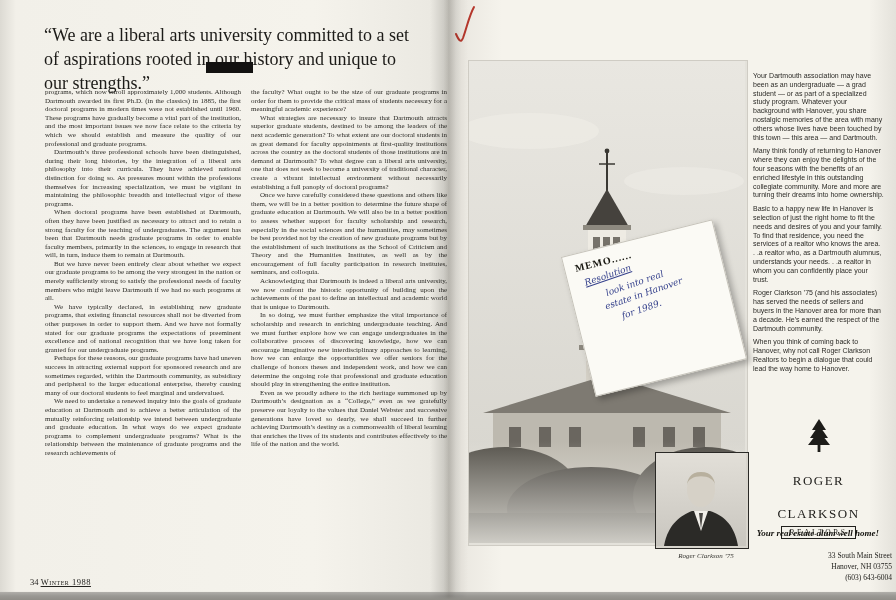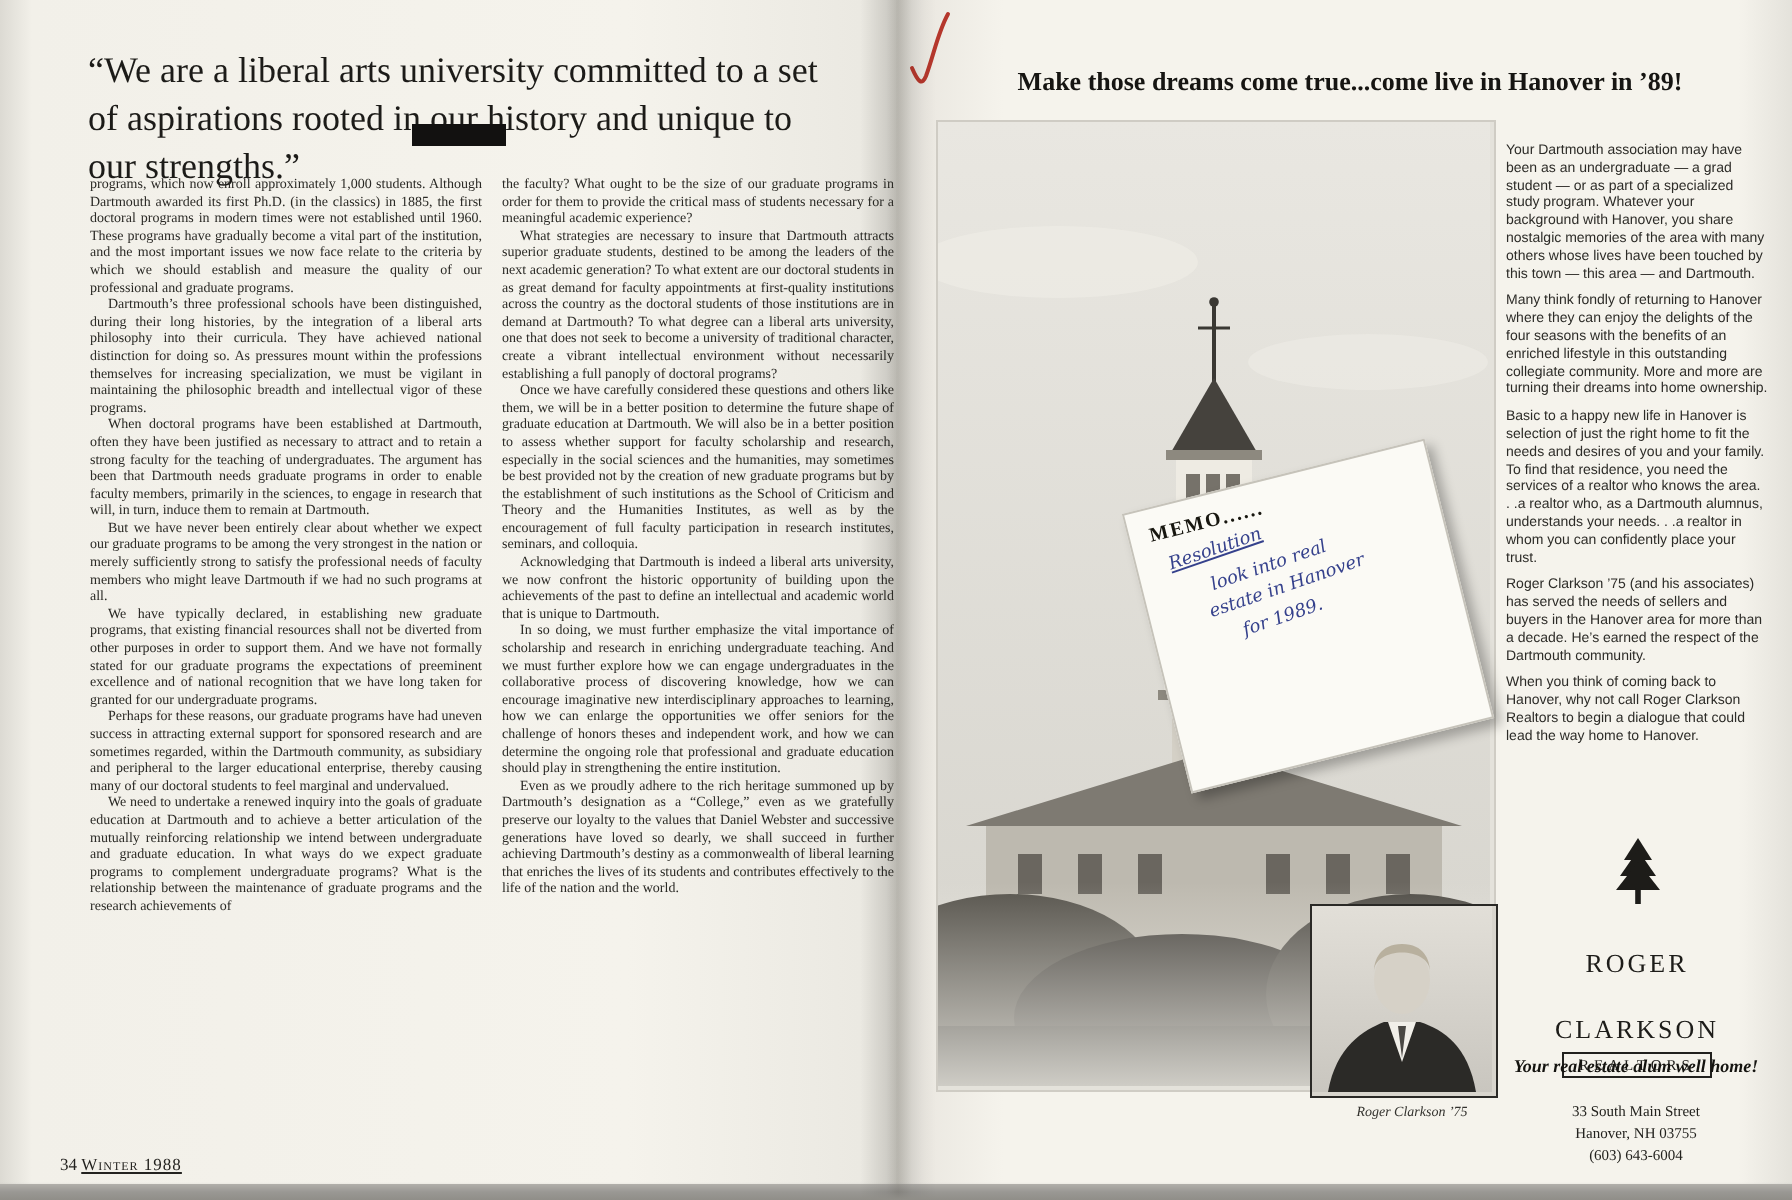--- a/index.html
+++ b/index.html
@@ -51,21 +51,21 @@
     font-style:italic;font-size:7px;color:#33322e;}
   .ad-copy{position:absolute;left:305px;top:72px;width:131px;
     font-family:"Liberation Sans",sans-serif;font-size:7px;line-height:8.8px;color:#2c2b27;}
   .ad-copy p{margin:0 0 5px 0;}
   .logo-block{position:absolute;left:305px;top:418px;width:131px;text-align:center;color:#1d1c19;}
   .logo-name{font-size:13px;letter-spacing:1.5px;line-height:1.12;margin-top:18px;}
   .realtors-box{display:inline-block;border:1px solid #21201d;padding:1px 8px;
     font-size:7.5px;letter-spacing:2.5px;margin-top:4px;}
   .tagline{position:absolute;left:296px;top:528px;width:148px;text-align:center;
     font-weight:bold;font-style:italic;font-size:9px;line-height:1.2;color:#14130f;}
-  .address{position:absolute;left:296px;top:551px;width:148px;text-align:center;
+  .address{position:absolute;left:296px;top:551px;width:148px;text-align:right;
     font-size:7.5px;line-height:1.45;color:#23221e;}
 </style>
 </head>
 <body>
 
 <div class="canvas">
 
   <div class="page left">
     <div class="pull-quote">“We are a liberal arts university committed to a set of aspirations rooted in our history and unique to our strengths.”</div>
     <div class="quote-bar"></div>
@@ -95,21 +95,20 @@
       <span class="season">Winter 1988</span>
     </div>
   </div>
 
   <div class="page right">
 
     <svg class="red-check" width="26" height="44" viewBox="0 0 26 44">
       <path d="M4,30 C7,37 9,39 11,34 C15,23 17,12 22,3" fill="none" stroke="#b5372c" stroke-width="2" stroke-linecap="round"></path>
     </svg>
 
-    <div class="headline">Make those dreams come true...come live in Hanover in ’89!</div>
 
     <div class="photo">
       <svg width="276" height="482" viewBox="0 0 276 482">
         <defs>
           <linearGradient id="sky" x1="0" y1="0" x2="0" y2="1">
             <stop offset="0" stop-color="#e9e7e1"></stop>
             <stop offset="1" stop-color="#d5d3cc"></stop>
           </linearGradient>
           <linearGradient id="fade" x1="0" y1="0" x2="0" y2="1">
             <stop offset="0" stop-color="#f5f3ec" stop-opacity="0"></stop>

